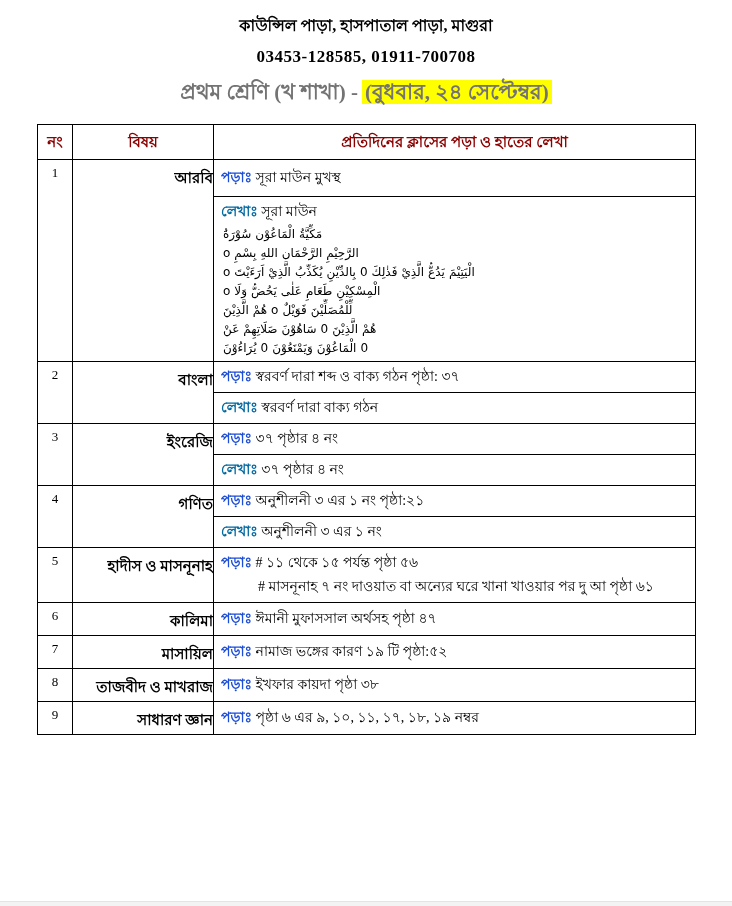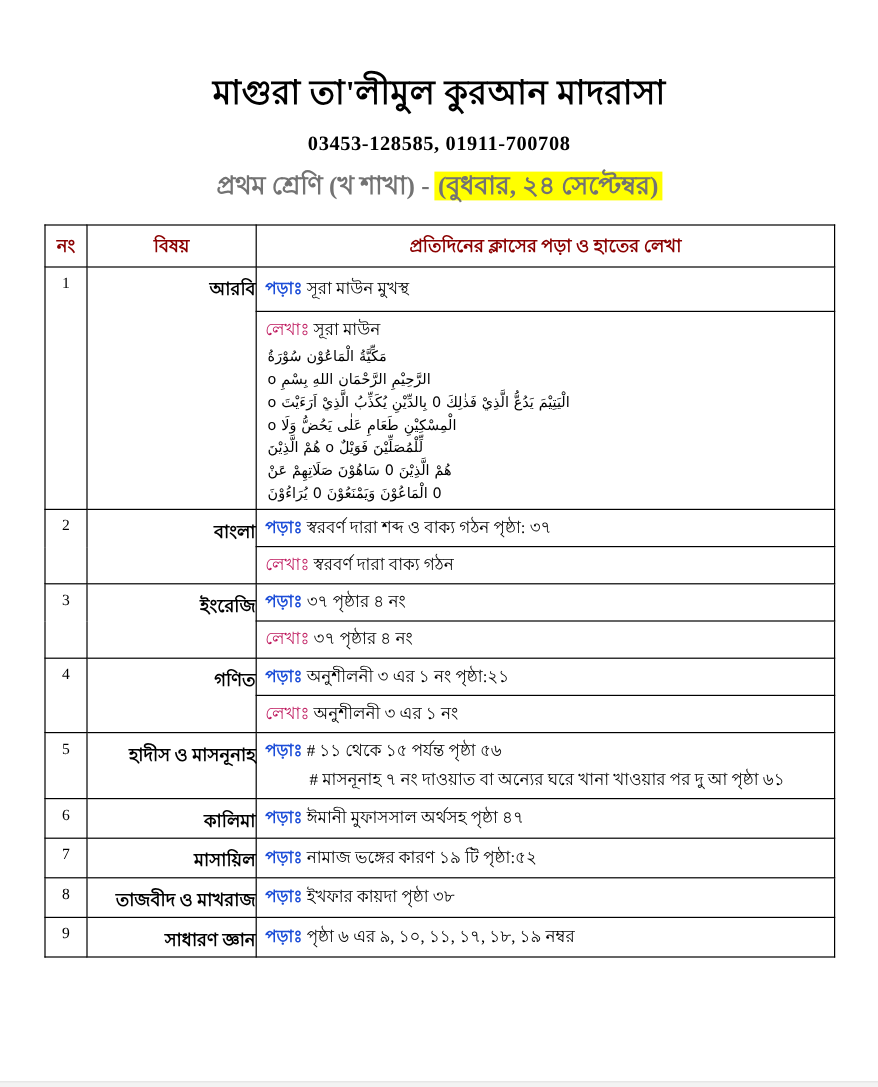--- a/index.html
+++ b/index.html
@@ -21,42 +21,42 @@
 
   th { color:#8B0000; font-weight:bold; font-size:15px; height:35px; text-align:center; vertical-align:middle; }
 
   td.no   { text-align:center; vertical-align:top; font-size:13px; padding-top:5px;
             font-family:"Liberation Serif", serif; }
   td.subj { text-align:right; vertical-align:top; font-weight:bold; font-size:15px; padding-top:6px; }
   td.body { vertical-align:middle; font-size:14px; padding:3px 6px 3px 7px; }
   td.body.top { vertical-align:top; }
 
   .lr { color:#1d4ed8; font-weight:bold; }
-  .lw { color:#be185d; font-weight:normal; }
+  .lw { color:#0369a1; font-weight:bold; }
 
   .h-r1a { height:37px; }  .h-r1b { height:156px; }
   .h-s   { height:30px; }
   .h-r4a { height:18px; }
   .h-r5  { height:52px;margin-top:26px; }
   .h-1l  { height:33px; }
 
   .indent2 { padding-left:37px; }
 
   .arabic { margin-top:1px; text-align:left; direction:ltr; font-family:"DejaVu Sans", sans-serif; font-size:12px; }
   .arabic-line { line-height:19px; white-space:nowrap; }
   .aw { display:inline-block; direction:rtl; unicode-bidi:isolate; margin:0 2px; }
 
   .bottom-strip { position:absolute; left:0; bottom:0; width:100%; height:5px; background:#f3f3f3; border-top:1px solid #e4e4e4; }
 </style>
 </head>
 <body>
 
 <div class="page">
 
-  <div class="title">মাগুরা তা'লীমুল কুরআন মাদরাসা</div>
+  <div class="address">কাউন্সিল পাড়া, হাসপাতাল পাড়া, মাগুরা</div>
   <div class="phone">03453-128585, 01911-700708</div>
   <div class="classline">
     <span>প্রথম শ্রেণি (খ শাখা) -</span><span class="hl">(বুধবার, ২৪ সেপ্টেম্বর)</span>
   </div>
 
   <table class="lesson">
     <colgroup>
         <col class="c-no">
         <col class="c-subj">
         <col class="c-body">

